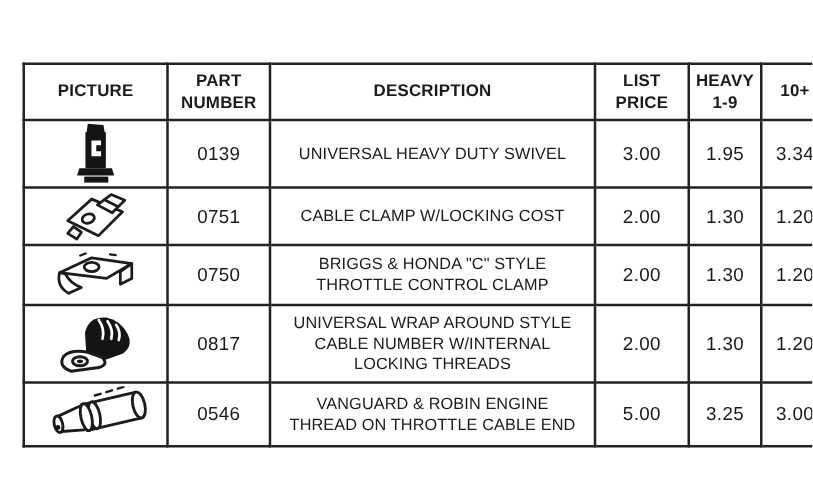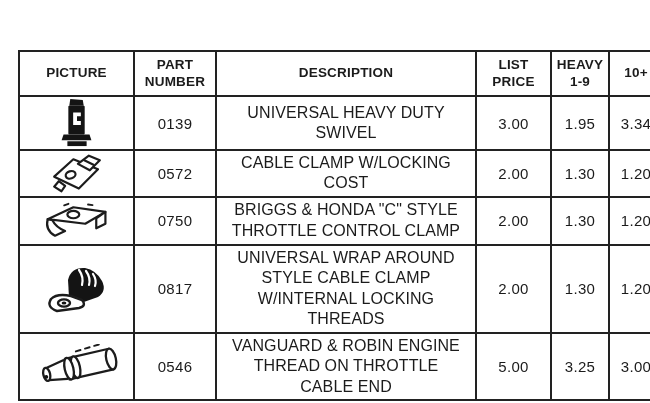--- a/index.html
+++ b/index.html
@@ -43,21 +43,21 @@
     line-height: 1.22;
     letter-spacing: 0.2px;
   }
   th .hline { display: block; }
   td.part, td.price {
     font-size: 15px;
     font-weight: 400;
     letter-spacing: 0.3px;
   }
   td.desc {
-    font-size: 16px;
+    font-size: 13px;
     font-weight: 400;
     line-height: 1.28;
     letter-spacing: 0.1px;
   }
   td.desc span {
     display: inline-block;
     max-width: 232px;
   }
   tr.hrow   { height: 45px; }
   tr.r0     { height: 49px; }
@@ -144,21 +144,21 @@
         <div class="illus">
           <svg width="64" height="42" viewBox="0 0 64 46">
             <path class="lnw" d="M7 27 L28 8 L55 19 L34 40 Z"></path>
             <path class="lnw" d="M33 13 L45 4 L57 9 L46 20 Z"></path>
             <path class="ln" d="M40 9 L50 14"></path>
             <ellipse class="lnw" cx="25" cy="25" rx="5.5" ry="4" transform="rotate(-18 25 25)"></ellipse>
             <path class="lnw" d="M12 32 L19 37 L15 43 L7 38 Z"></path>
           </svg>
         </div>
       </td>
-      <td class="part">0572</td>
+      <td class="part">0751</td>
       <td class="desc"><span>CABLE CLAMP W/LOCKING COST</span></td>
       <td class="price">2.00</td>
       <td class="price">1.30</td>
       <td class="price">1.20</td>
     </tr>
 
     <tr class="r2">
       <td class="pic">
         <div class="illus">
           <svg width="76" height="44" viewBox="0 0 80 48">
@@ -186,21 +186,21 @@
             <path class="wl" d="M35 8 q5 7 3 15"></path>
             <path class="wl" d="M42 9 q5 7 3 14"></path>
             <path class="wl" d="M49 12 q4 6 2 12"></path>
             <path class="lnw" d="M7 37 Q2 45 13 49 L35 46 Q43 44 38 38 L27 34 Q13 31 7 37 Z"></path>
             <ellipse class="ln" cx="20" cy="41" rx="6" ry="3.6"></ellipse>
             <ellipse class="fb" cx="20" cy="41" rx="2.4" ry="1.5"></ellipse>
           </svg>
         </div>
       </td>
       <td class="part">0817</td>
-      <td class="desc"><span>UNIVERSAL WRAP AROUND STYLE CABLE CLAMP W/INTERNAL LOCKING THREADS</span></td>
+      <td class="desc"><span>UNIVERSAL WRAP AROUND STYLE CABLE NUMBER W/INTERNAL LOCKING THREADS</span></td>
       <td class="price">2.00</td>
       <td class="price">1.30</td>
       <td class="price">1.20</td>
     </tr>
 
     <tr class="r4">
       <td class="pic">
         <div class="illus">
           <svg width="92" height="46" viewBox="0 0 95 48">
             <g transform="rotate(-13 47 24)">

